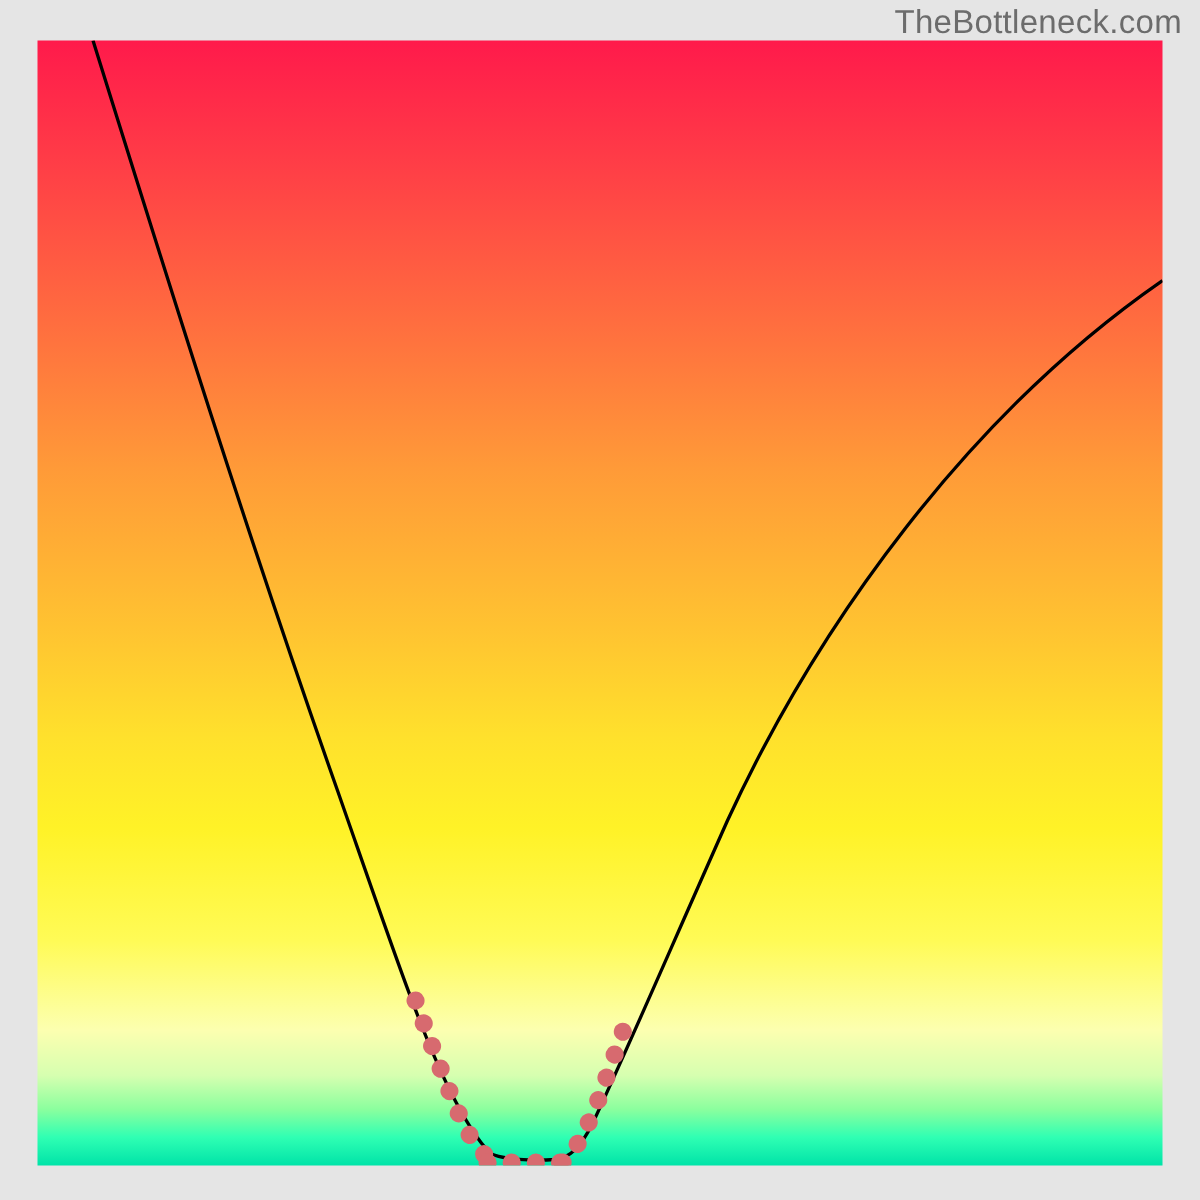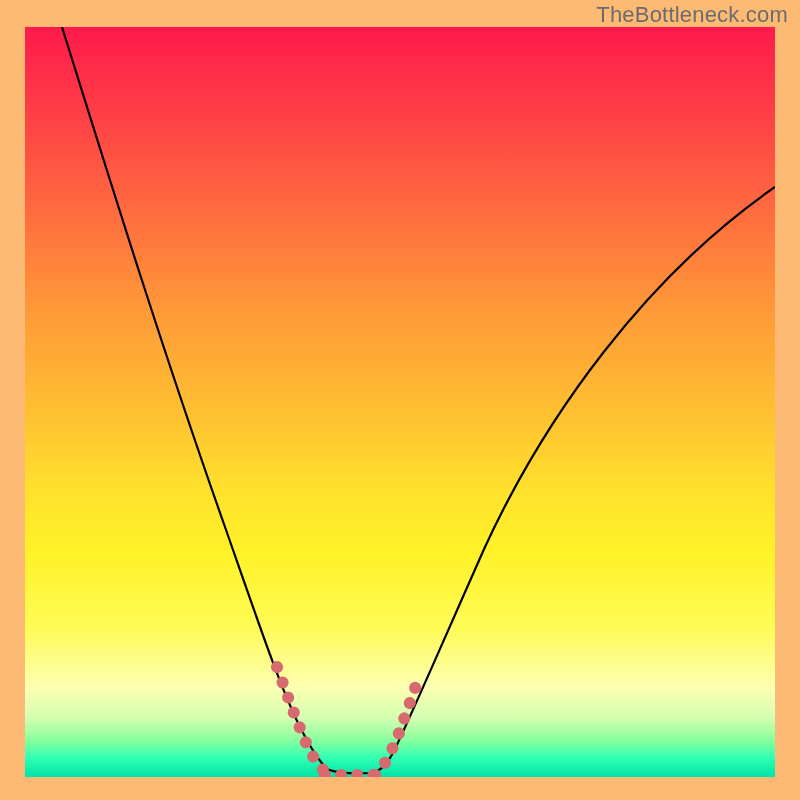--- a/index.html
+++ b/index.html
@@ -10,21 +10,21 @@
     background: #000;
     overflow: hidden;
     font-family: Arial, Helvetica, sans-serif;
   }
   .frame {
     position: absolute;
     left: 0;
     top: 0;
     width: 800px;
     height: 800px;
-    background: #fdba74;
+    background: #e5e5e5;
   }
   .plot {
     position: absolute;
     left: 25px;
     top: 27px;
     width: 750px;
     height: 750px;
     
     background: linear-gradient(to bottom,
       #ff1a4b 0%,

